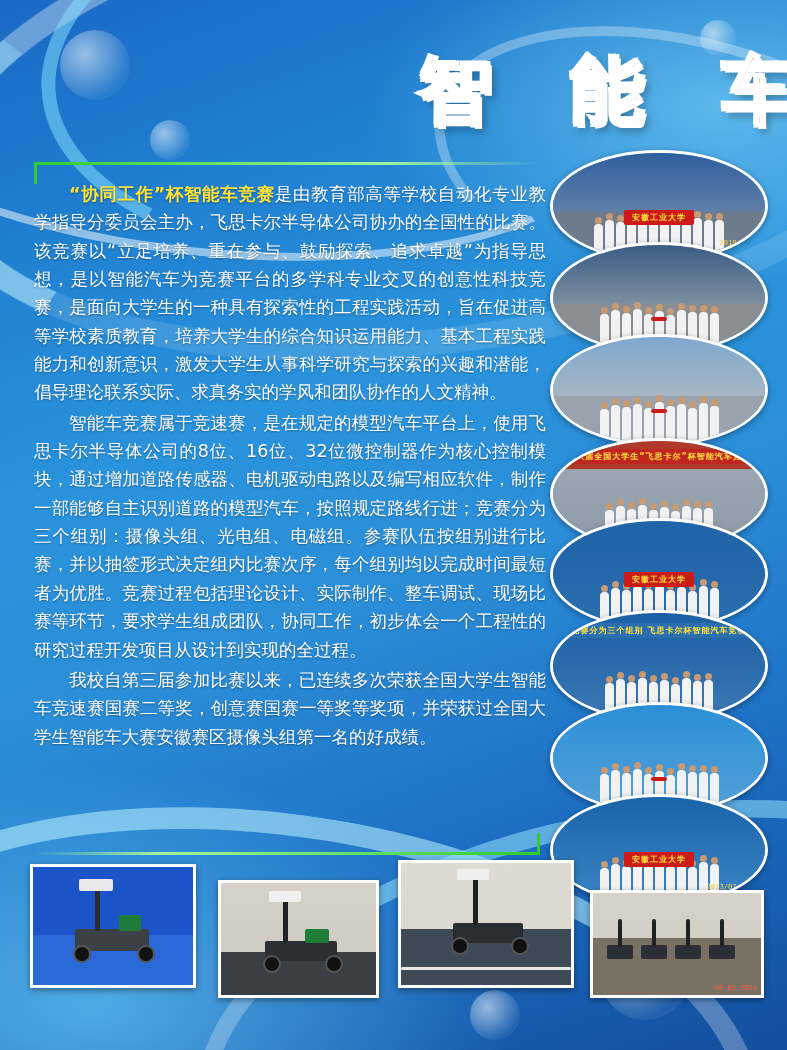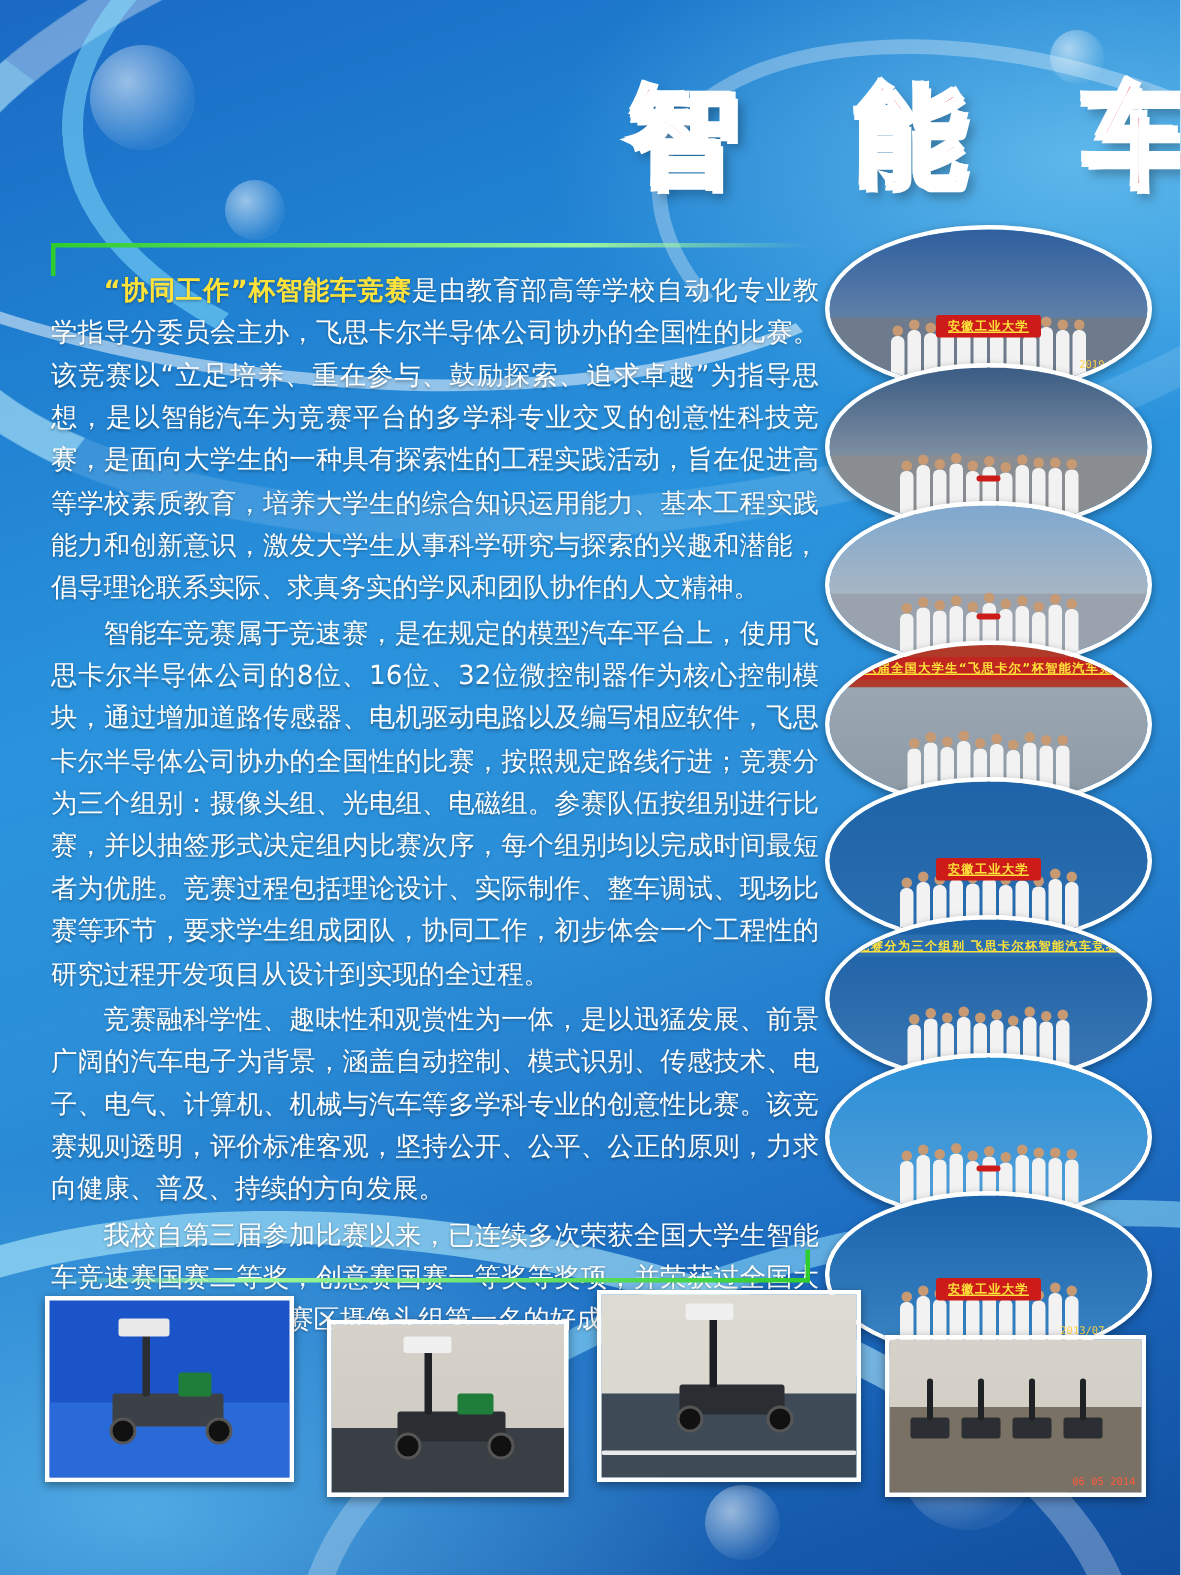--- a/index.html
+++ b/index.html
@@ -224,21 +224,20 @@
     left: 50%;
     transform: translateX(-50%);
     background: #cc1b18;
     color: #ffe23a;
     font-size: 8px;
     font-weight: bold;
     padding: 2px 8px;
     border-radius: 2px;
     white-space: nowrap;
     letter-spacing: 1px;
-    text-decoration: underline;
   }
   .stamp {
     position: absolute;
     right: 16px;
     bottom: 12px;
     font-size: 7px;
     color: #ffd24a;
     font-family: "DejaVu Sans Mono", monospace;
   }
 
@@ -306,22 +305,21 @@
 
   <div class="content">
 
     <div class="text-col">
       <div class="green-line-top"></div>
       <div class="green-line-left"></div>
 
       <p class="para">
         <span class="hl">“协同工作”杯智能车竞赛</span><span>是由教育部高等学校自动化专业教学指导分委员会主办，飞思卡尔半导体公司协办的全国性的比赛。该竞赛以“立足培养、重在参与、鼓励探索、追求卓越”为指导思想，是以智能汽车为竞赛平台的多学科专业交叉的创意性科技竞赛，是面向大学生的一种具有探索性的工程实践活动，旨在促进高等学校素质教育，培养大学生的综合知识运用能力、基本工程实践能力和创新意识，激发大学生从事科学研究与探索的兴趣和潜能，倡导理论联系实际、求真务实的学风和团队协作的人文精神。</span>
       </p>
-      <p class="para">智能车竞赛属于竞速赛，是在规定的模型汽车平台上，使用飞思卡尔半导体公司的8位、16位、32位微控制器作为核心控制模块，通过增加道路传感器、电机驱动电路以及编写相应软件，飞思卡尔半导体公司协办的全国性的比赛，按照规定路线行进；竞赛分为三个组别：摄像头组、光电组、电磁组。参赛队伍按组别进行比赛，并以抽签形式决定组内比赛次序，每个组别均以完成时间最短者为优胜。竞赛过程包括理论设计、实际制作、整车调试、现场比赛等环节，要求学生组成团队，协同工作，初步体会一个工程性的研究过程开发项目从设计到实现的全过程。</p>
-      <p class="para">竞赛融科学性、趣味性和观赏性为一体，是以迅猛发展、前景广阔的汽车电子为背景，涵盖自动控制、模式识别、传感技术、电子、电气、计算机、机械与汽车等多学科专业的创意性比赛。该竞赛规则透明，评价标准客观，坚持公开、公平、公正的原则，力求向健康、普及、持续的方向发展。</p>
+      <p class="para">智能车竞赛属于竞速赛，是在规定的模型汽车平台上，使用飞思卡尔半导体公司的8位、16位、32位微控制器作为核心控制模块，通过增加道路传感器、电机驱动电路以及编写相应软件，制作一部能够自主识别道路的模型汽车，按照规定路线行进；竞赛分为三个组别：摄像头组、光电组、电磁组。参赛队伍按组别进行比赛，并以抽签形式决定组内比赛次序，每个组别均以完成时间最短者为优胜。竞赛过程包括理论设计、实际制作、整车调试、现场比赛等环节，要求学生组成团队，协同工作，初步体会一个工程性的研究过程开发项目从设计到实现的全过程。</p>
       <p class="para">我校自第三届参加比赛以来，已连续多次荣获全国大学生智能车竞速赛国赛二等奖，创意赛国赛一等奖等奖项，并荣获过全国大学生智能车大赛安徽赛区摄像头组第一名的好成绩。</p>
 
       <div class="green-line-bottom"></div>
       <div class="green-line-bottom-tick"></div>
     </div>
 
     <div class="photo-col">
 
       <div class="ellipse-photo" style="top:0px;">
         <div class="ep-inner" style="background:linear-gradient(#2f5f9e,#5f7fa8 55%,#6d7b8c 56%,#6d7b8c 100%);">
@@ -443,21 +441,21 @@
                 <i></i>
               </div>
             <div class="person" style="height:57%">
                 <i></i>
               </div>
           </div>
           <div class="banner" style="bottom:30px;"></div>
         </div>
       </div>
 
-      <div class="ellipse-photo" style="top:277px;">
+      <div class="ellipse-photo" style="top:288px;">
         <div class="ep-inner" style="background:linear-gradient(#b03a2a 0%,#b03a2a 26%,#9aa6b2 27%,#8d9aa6 100%);">
           <div class="crowd">
             <div class="person" style="height:56%">
                 <i></i>
               </div>
               <div class="person" style="height:62%">
                 <i></i>
               </div>
             <div class="person" style="height:58%">
                 <i></i>

